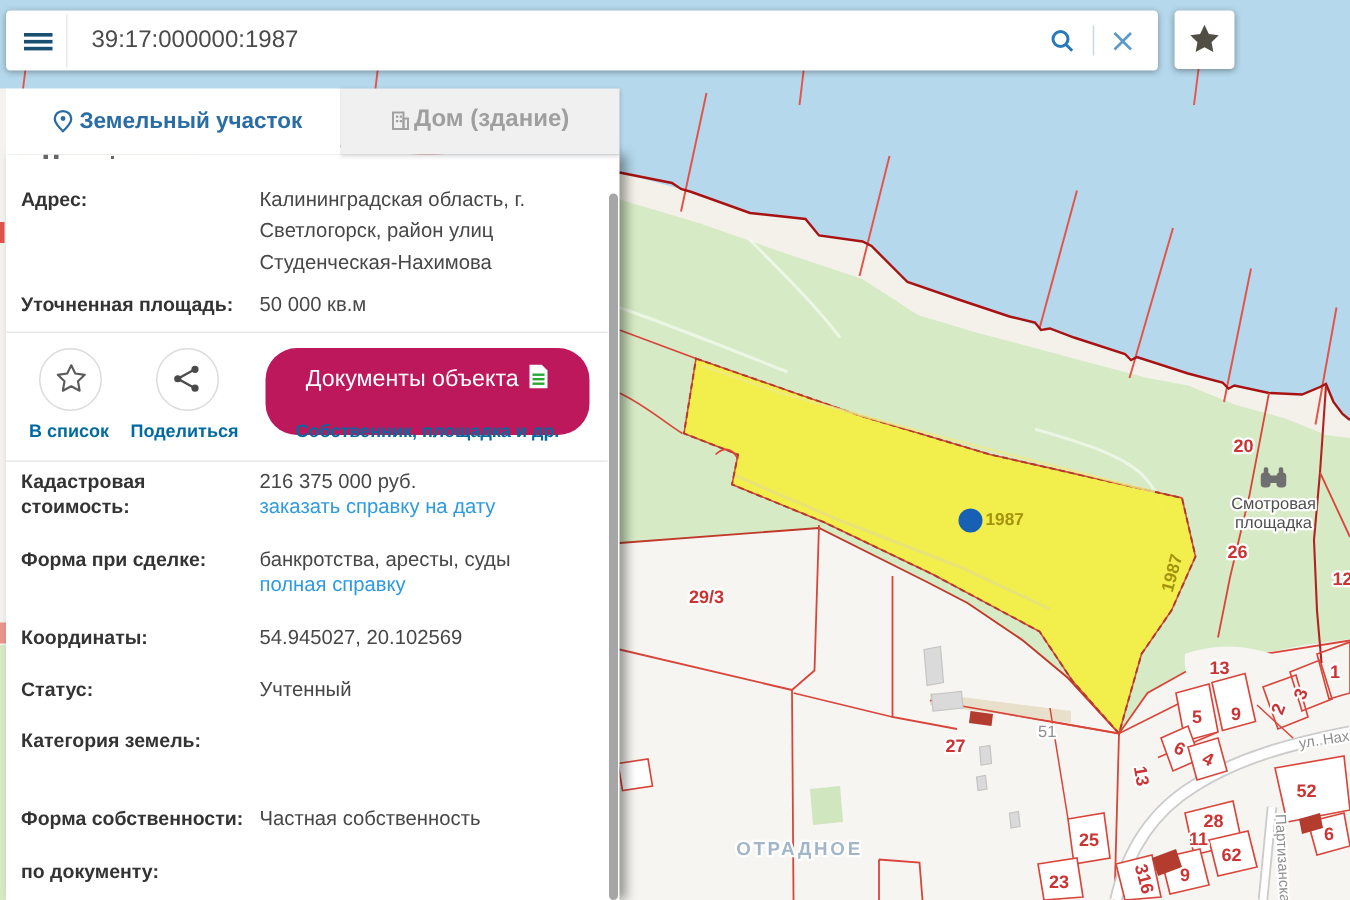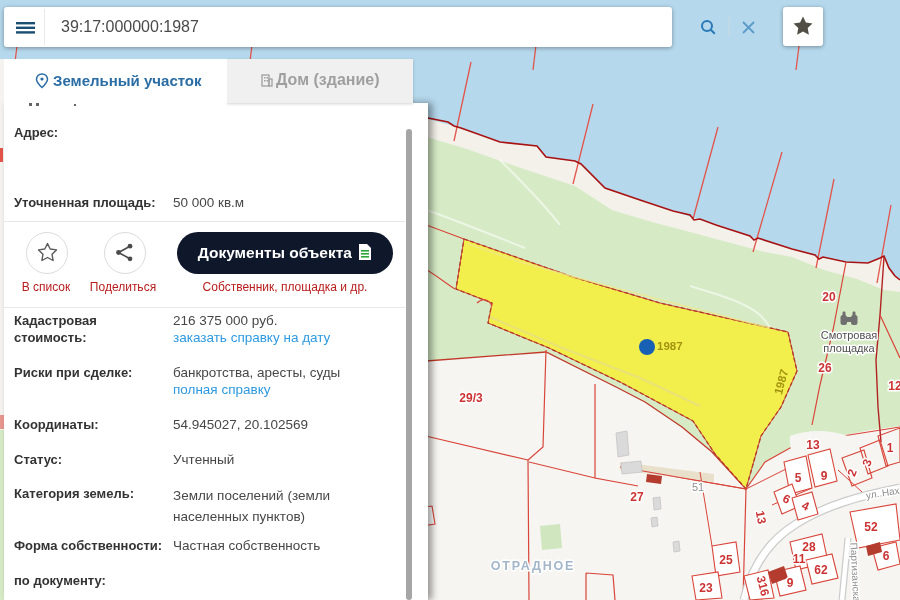--- a/index.html
+++ b/index.html
@@ -1,43 +1,43 @@
 <!DOCTYPE html>
 <html><head>
 <meta charset="utf-8">
 <style>
   html,body{margin:0;padding:0;}
   body{width:900px;height:600px;overflow:hidden;position:relative;
        font-family:"Liberation Sans",sans-serif;}
   #map{position:absolute;left:0;top:0;}
   .ui{position:absolute;}
   
-  #topbar{left:4px;top:7px;width:668px;height:40px;background:#fff;border-radius:3px;
+  #topbar{left:4px;top:7px;width:768px;height:40px;background:#fff;border-radius:3px;
           box-shadow:0 1px 4px rgba(0,0,0,.35);}
   #tb-divider{position:absolute;left:40px;top:2px;bottom:2px;width:1px;background:#e9e9e9;}
   #tb-text{position:absolute;left:57px;top:0;line-height:40px;font-size:16px;color:#4a4a4a;}
   #starbtn{left:783px;top:7px;width:40px;height:39px;background:#fff;border-radius:3px;
            box-shadow:0 1px 4px rgba(0,0,0,.35);}
   
   #panel{left:4px;top:59px;width:409px;height:541px;}
   #ptabs{position:absolute;left:0;top:0;width:409px;height:44px;}
   #tab-active{position:absolute;left:0;top:0;width:223px;height:44px;background:#fff;}
   #tab-inactive{position:absolute;left:223px;top:0;width:186px;height:44px;background:#f0f0f0;
                 box-shadow:0 1px 3px rgba(0,0,0,.18);}
   #pbody{position:absolute;left:0;top:44px;width:409px;height:497px;background:#fff;
-         box-shadow:4px 0 7px rgba(0,0,0,.4);padding-left:15px;}
+         box-shadow:4px 0 7px rgba(0,0,0,.4);}
   .lbl{position:absolute;left:10px;font-size:13px;font-weight:bold;color:#333;line-height:17px;}
   .val{position:absolute;left:169px;font-size:13.5px;color:#474747;line-height:17px;}
   .lh21{line-height:21px;}
   a.lk{color:#2e9ae0;text-decoration:none;}
   .sep{position:absolute;left:0px;width:401px;height:1px;background:#e8e8e8;}
   .circ{position:absolute;width:40px;height:40px;border:1px solid #dcdcdc;border-radius:50%;background:#fff;}
-  .bcap{position:absolute;font-size:12px;font-weight:normal;color:#b91c1c;text-align:center;}
-  #greenbtn{position:absolute;left:173px;top:129px;width:216px;height:42px;background:#0f172a;
-            border-radius:21px;color:#fff;font-size:15.5px;font-weight:bold;text-align:center;
+  .bcap{position:absolute;font-size:12px;font-weight:bold;color:#0369a1;text-align:center;}
+  #greenbtn{position:absolute;left:173px;top:129px;width:216px;height:58px;background:#be185d;
+            border-radius:21px;color:#fff;font-size:15.5px;font-weight:normal;text-align:center;
             line-height:42px;}
   #scroll{position:absolute;left:402px;top:26px;width:6px;height:471px;background:#a6a6a6;border-radius:3px;}
   .tabtxt{position:absolute;font-size:15px;font-weight:bold;}
 </style>
 </head>
 <body>
 <svg id="map" width="900" height="600" viewBox="0 0 900 600">
 
   <rect x="0" y="0" width="900" height="600" fill="#f6f5f1"></rect>
 
@@ -229,20 +229,21 @@
   </svg>
 </div>
 
 <div class="ui" id="panel">
   <div id="pbody">
 
     <div style="position:absolute;left:25px;top:0px;width:3px;height:3px;background:#666"></div>
     <div style="position:absolute;left:32px;top:0px;width:3px;height:3px;background:#666"></div>
     <div style="position:absolute;left:70px;top:1px;width:2px;height:2px;background:#666"></div>
     <div class="lbl lh21" style="top:19px">Адрес:</div>
+    <div class="val lh21" style="top:19px">Калининградская область, г.<br>Светлогорск, район улиц<br>Студенческая-Нахимова</div>
     <div class="lbl lh21" style="top:89px">Уточненная площадь:</div>
     <div class="val lh21" style="top:89px">50 000 кв.м</div>
     <div class="sep" style="top:118px"></div>
     <div class="circ" style="left:22px;top:129px"></div>
     <div class="circ" style="left:100px;top:129px"></div>
     <svg style="position:absolute;left:33px;top:139px" width="21" height="21" viewBox="0 0 21 21">
       <path d="M10.5,1.5 L13.2,7 L19.5,7.9 L15,12.2 L16.1,18.5 L10.5,15.5 L4.9,18.5 L6,12.2 L1.5,7.9 L7.8,7 Z" fill="none" stroke="#5a5a5a" stroke-width="1.4" stroke-linejoin="round"></path>
     </svg>
     <svg style="position:absolute;left:111px;top:140px" width="19" height="19" viewBox="0 0 19 19">
       <circle cx="15" cy="3.2" r="2.4" fill="#4a4a4a"></circle>
@@ -258,28 +259,27 @@
         <path d="M1,0 H9 L13,4 V16 H1 Z" fill="#fff"></path>
         <rect x="3" y="6" width="8" height="1.6" fill="#2aa637"></rect>
         <rect x="3" y="9" width="8" height="1.6" fill="#2aa637"></rect>
         <rect x="3" y="12" width="8" height="1.6" fill="#2aa637"></rect>
       </svg>
     </div>
     <div class="bcap" style="left:173px;top:177px;width:216px">Собственник, площадка и др.</div>
     <div class="sep" style="top:204px"></div>
     <div class="lbl" style="top:209px">Кадастровая<br>стоимость:</div>
     <div class="val" style="top:209px">216 375 000 руб.<br><a class="lk">заказать справку на дату</a></div>
-    <div class="lbl" style="top:261px">Риски при сделке:</div>
+    <div class="lbl" style="top:261px">Форма при сделке:</div>
     <div class="val" style="top:261px">банкротства, аресты, суды<br><a class="lk">полная справку</a></div>
     <div class="lbl" style="top:313px">Координаты:</div>
     <div class="val" style="top:313px">54.945027, 20.102569</div>
     <div class="lbl" style="top:348px">Статус:</div>
     <div class="val" style="top:348px">Учтенный</div>
     <div class="lbl" style="top:382px">Категория земель:</div>
-    <div class="val lh21" style="top:382px">Земли поселений (земли<br>населенных пунктов)</div>
     <div class="lbl" style="top:434px">Форма собственности:</div>
     <div class="val" style="top:434px">Частная собственность</div>
     <div class="lbl" style="top:469px">по документу:</div>
     <div id="scroll"></div>
   </div>
   <div id="ptabs">
     <div id="tab-inactive">
       <svg style="position:absolute;left:34px;top:15px" width="12" height="13" viewBox="0 0 12 13">
         <rect x="1" y="1" width="7" height="11" fill="none" stroke="#a0a0a0" stroke-width="1.3"></rect>
         <rect x="8" y="5" width="3" height="7" fill="none" stroke="#a0a0a0" stroke-width="1.3"></rect>

